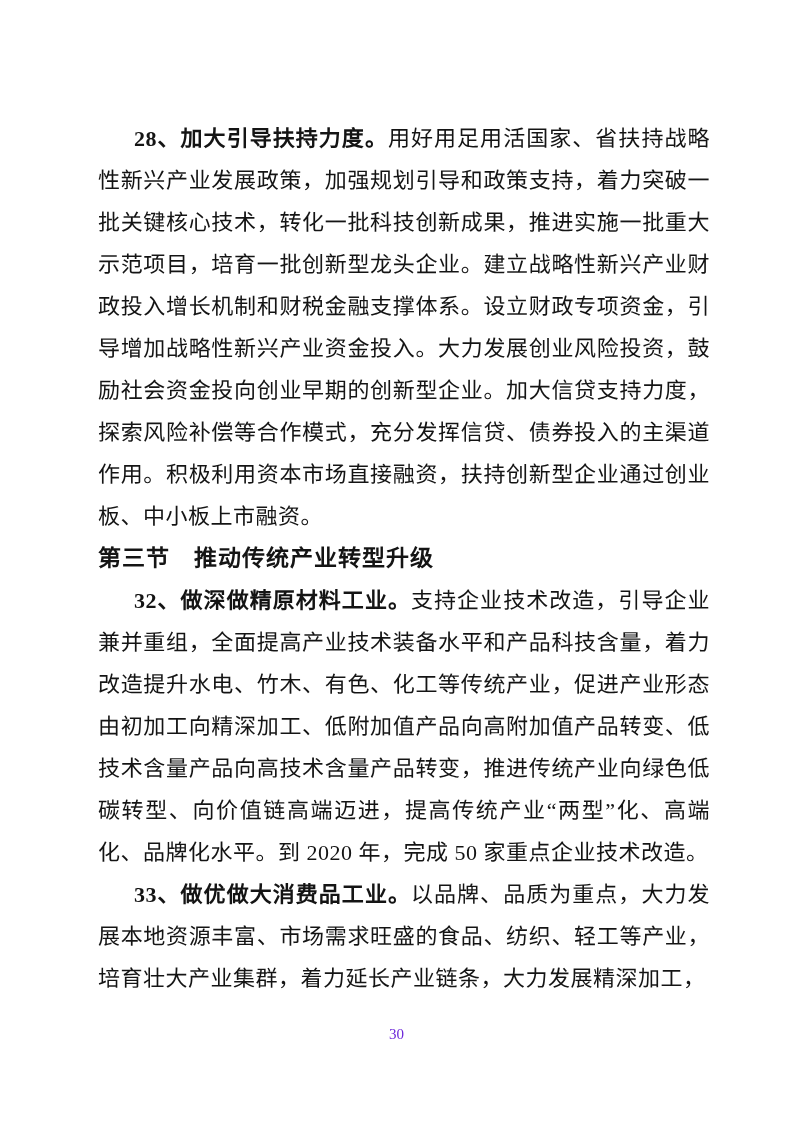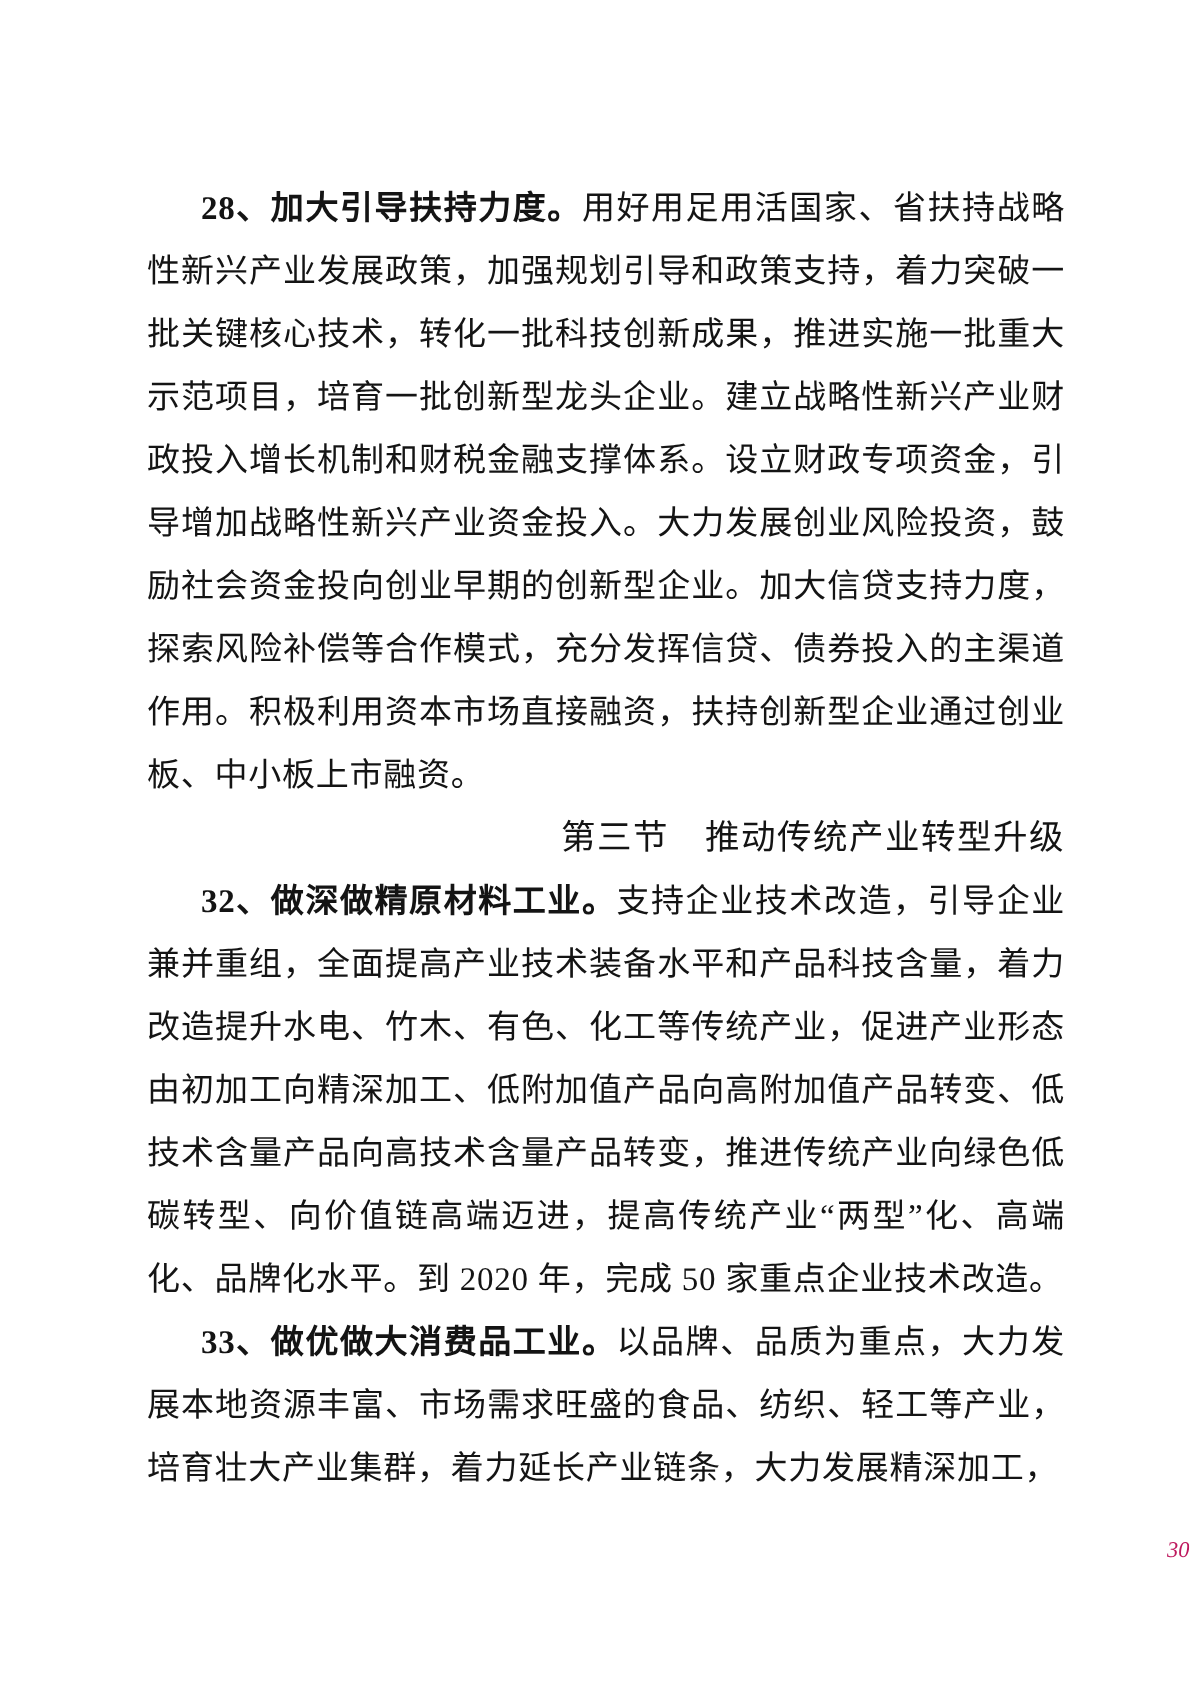--- a/index.html
+++ b/index.html
@@ -32,34 +32,33 @@
     text-indent: 36px;
     word-break: break-all;
   }
   .body-para .lead {
     font-weight: bold;
   }
   .section-heading {
     margin: 0;
     font-size: 23px;
     line-height: 42px;
-    font-weight: normal;
-    text-align: right;
+    font-weight: bold;
+    text-align: left;
     letter-spacing: 1px;
   }
   .page-number {
     position: absolute;
     left: 0;
     top: 1024px;
     width: 100%;
-    text-align: right;
+    text-align: center;
     font-size: 15px;
     line-height: 20px;
-    color: #be185d;
-    font-style: italic;
+    color: #6d28d9;
   }
 </style>
 </head>
 <body>
 
 <div class="page">
   <main class="text-block">
 
     <p class="body-para"><b class="lead">28、加大引导扶持力度。</b><span>用好用足用活国家、省扶持战略性新兴产业发展政策，加强规划引导和政策支持，着力突破一批关键核心技术，转化一批科技创新成果，推进实施一批重大示范项目，培育一批创新型龙头企业。建立战略性新兴产业财政投入增长机制和财税金融支撑体系。设立财政专项资金，引导增加战略性新兴产业资金投入。大力发展创业风险投资，鼓励社会资金投向创业早期的创新型企业。加大信贷支持力度，探索风险补偿等合作模式，充分发挥信贷、债券投入的主渠道作用。积极利用资本市场直接融资，扶持创新型企业通过创业板、中小板上市融资。</span></p>
 

